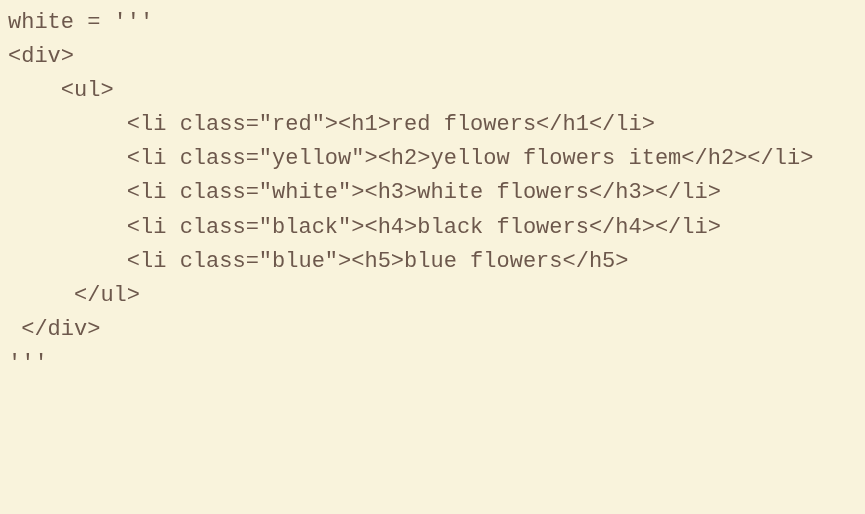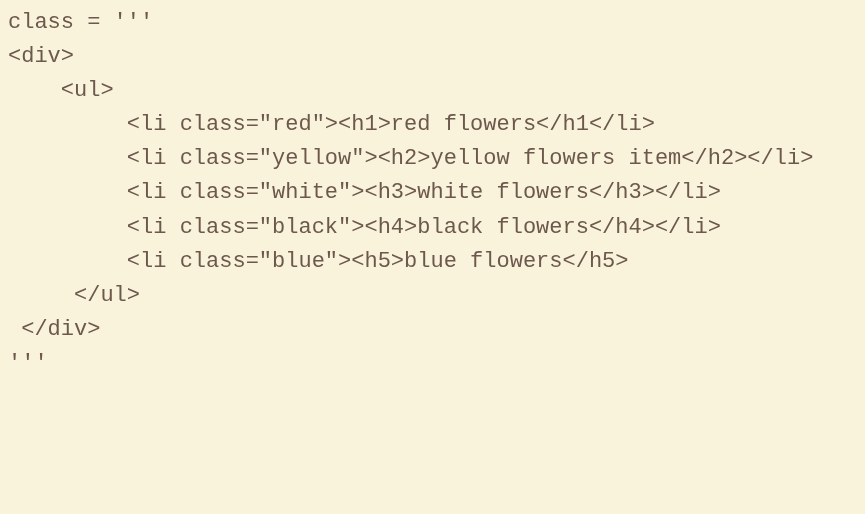--- a/index.html
+++ b/index.html
@@ -19,21 +19,21 @@
       overflow: hidden;
     }
     .code-block {
       white-space: pre-wrap;
       word-break: break-all;
     }
   </style>
 </head>
 <body>
 
-<div class="code-block"><span>class = '''</span>
+<div class="code-block"><span>white = '''</span>
 <span>&lt;div&gt;</span>
 <span>    &lt;ul&gt;</span>
 <span>         &lt;li class="red"&gt;&lt;h1&gt;red flowers&lt;/h1&lt;/li&gt;</span>
 <span>         &lt;li class="yellow"&gt;&lt;h2&gt;yellow flowers item&lt;/h2&gt;&lt;/li&gt;</span>
 <span>         &lt;li class="white"&gt;&lt;h3&gt;white flowers&lt;/h3&gt;&lt;/li&gt;</span>
 <span>         &lt;li class="black"&gt;&lt;h4&gt;black flowers&lt;/h4&gt;&lt;/li&gt;</span>
 <span>         &lt;li class="blue"&gt;&lt;h5&gt;blue flowers&lt;/h5&gt;</span>
 <span>     &lt;/ul&gt;</span>
 <span> &lt;/div&gt;</span>
 <span>'''</span></div>

